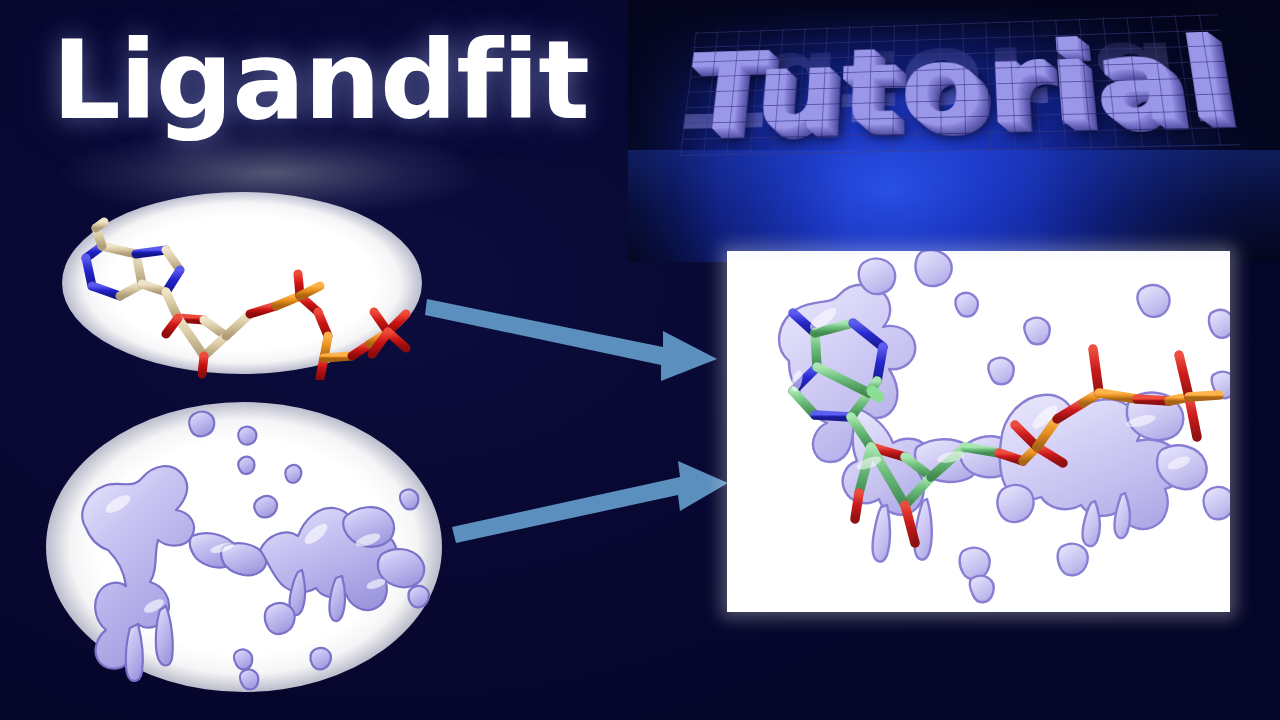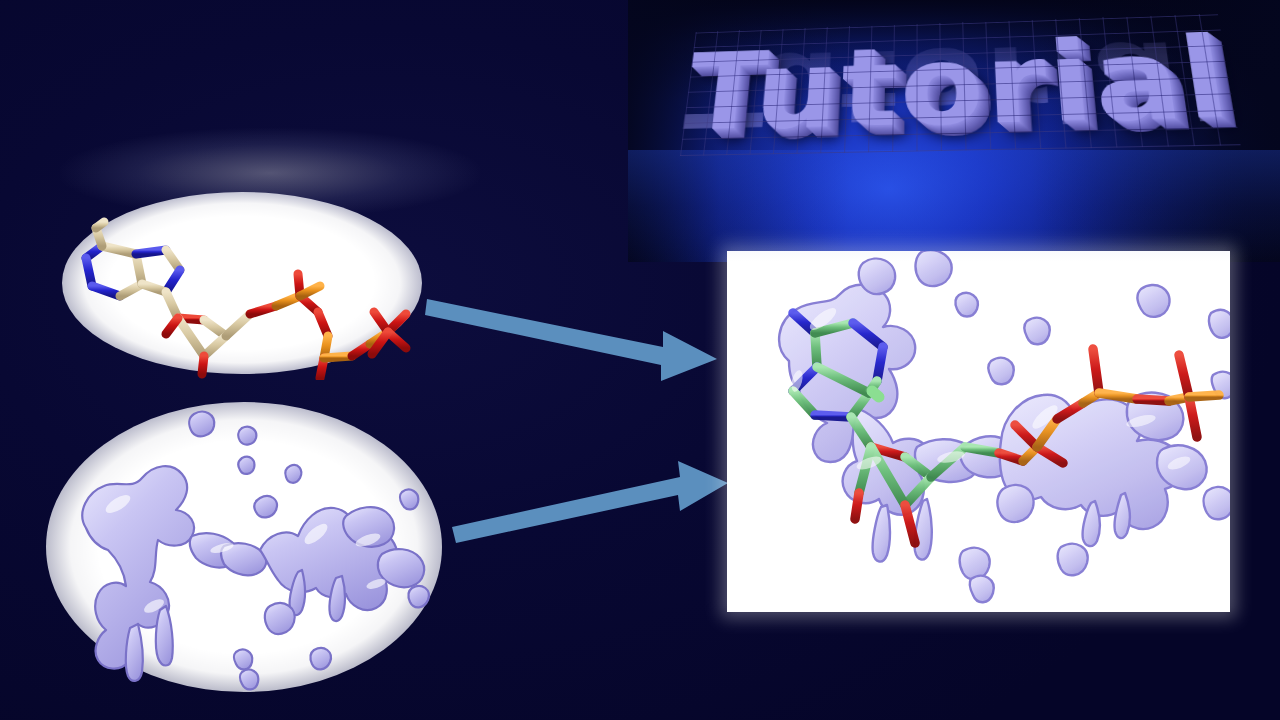--- a/index.html
+++ b/index.html
@@ -128,20 +128,21 @@
 
 <div id="stage">
 
   <div id="tutorial-block">
     <div id="tut-floor"></div>
     <div class="tut-word" id="tut-reflect">Tutorial</div>
     <div class="tut-word" id="tut-main">Tutorial<span class="brick"></span></div>
   </div>
 
   <div id="title-glow"></div>
+  <div id="title">Ligandfit</div>
 
   <div class="vignette" id="lig-vignette"></div>
   <svg class="arrow" style="left:62px;top:188px;width:372px;height:192px;" viewBox="0 0 372 192">
     <defs>
       <linearGradient id="gC" x1="0" y1="0" x2="0" y2="1">
         <stop offset="0%" stop-color="#efe4c8"></stop>
           <stop offset="45%" stop-color="#d8c9a2"></stop>
           <stop offset="100%" stop-color="#ae9d77"></stop>
       </linearGradient>
       <linearGradient id="gN" x1="0" y1="0" x2="0" y2="1">

